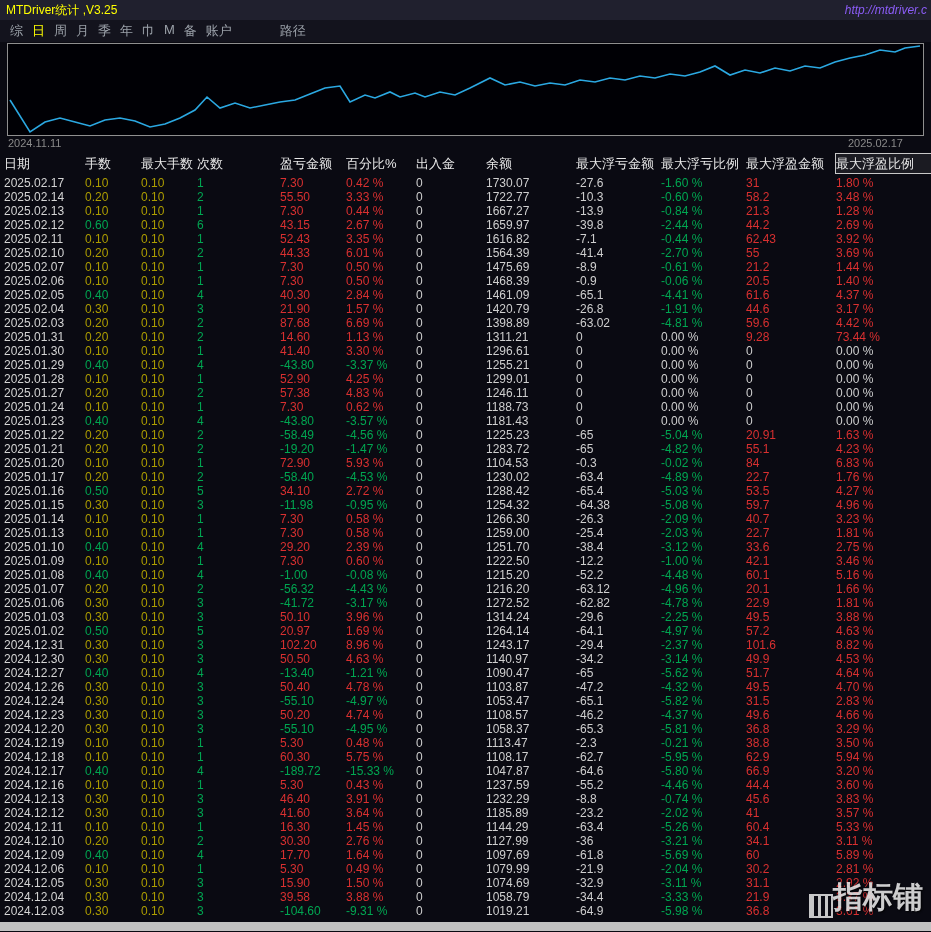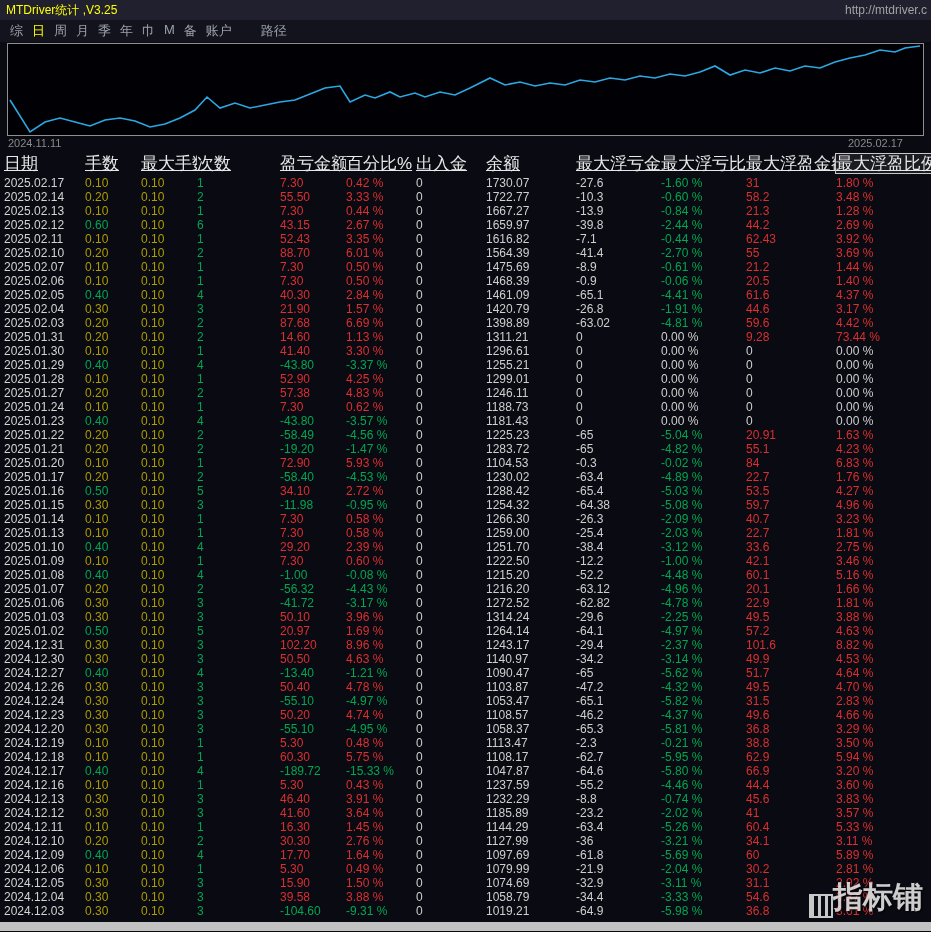--- a/index.html
+++ b/index.html
@@ -10,49 +10,49 @@
     color:#d0d0d0;
     position:relative;
   }
   
   .titlebar {
     height:20px; background:#20202e;
     display:flex; justify-content:space-between; align-items:center;
     padding:0 4px 0 6px; font-size:12px;
   }
   .app-title { color:#ffff00; }
-  .app-url { color:#a3a3a3; cursor:pointer; white-space:nowrap; }
+  .app-url { color:#8b5cf6; cursor:pointer; white-space:nowrap;font-style:italic; }
   
   .menubar {
     height:22px; background:#13131d;
     display:flex; align-items:center; padding-left:10px;
     font-size:13px; color:#9aa0a8;
   }
   .menu-item { margin-right:9px; cursor:pointer; color:#9aa0a8; }
   .menu-item.sel { color:#ffff00; }
-  .menu-path { margin-left:20px; cursor:pointer; color:#9aa0a8; }
+  .menu-path { margin-left:39px; cursor:pointer; color:#9aa0a8; }
   
   .chart-wrap {
     margin:1px 7px 0 7px; height:93px;
     border:1px solid #8f8f8f; background:#000005;
   }
   .chart-wrap svg { width:100%; height:100%; display:block; }
   .chart-dates {
     height:15px; display:flex; justify-content:space-between;
     padding:1px 8px 0 8px; font-size:11px; color:#8a8a8a;gap:41px;
   }
   .chart-dates .right { margin-right:20px; }
   
   .grid-row {
     display:grid;
     grid-template-columns:81px 56px 56px 83px 66px 70px 70px 90px 85px 85px 90px 1fr;
     padding-left:4px; align-items:center;
   }
   .thead {
-    height:25px; font-size:17px; color:#e8e8e8;text-decoration:underline;
+    height:25px; font-size:13px; color:#e8e8e8;
   }
   .th { cursor:pointer; white-space:nowrap; overflow:hidden; height:19px; line-height:19px; }
   .th-sel { outline:1px solid #c8c8c8; background:rgba(255,255,255,0.07); }
   .tbody { height:742px; overflow:hidden; font-size:12px; }
   .tr { height:14px; line-height:14px; cursor:default; }
   .td { white-space:nowrap; overflow:hidden; }
   .c-date  { color:#d4d4d4; }
   .c-yellow{ color:#ad9d00; }
   .c-green { color:#00a651; }
   .c-red   { color:#d93030; }
@@ -196,21 +196,21 @@
       <div class="td c-white">-7.1</div>
       <div class="td c-green">-0.44 %</div>
       <div class="td c-red">62.43</div>
       <div class="td c-red">3.92 %</div>
     </div>
     <div class="tr grid-row">
       <div class="td c-date">2025.02.10</div>
       <div class="td c-yellow">0.20</div>
       <div class="td c-yellow">0.10</div>
       <div class="td c-green">2</div>
-      <div class="td c-red">88.70</div>
+      <div class="td c-red">44.33</div>
       <div class="td c-red">6.01 %</div>
       <div class="td c-white">0</div>
       <div class="td c-white">1564.39</div>
       <div class="td c-white">-41.4</div>
       <div class="td c-green">-2.70 %</div>
       <div class="td c-red">55</div>
       <div class="td c-red">3.69 %</div>
     </div>
     <div class="tr grid-row">
       <div class="td c-date">2025.02.07</div>
@@ -846,21 +846,21 @@
       <div class="td c-date">2024.12.04</div>
       <div class="td c-yellow">0.30</div>
       <div class="td c-yellow">0.10</div>
       <div class="td c-green">3</div>
       <div class="td c-red">39.58</div>
       <div class="td c-red">3.88 %</div>
       <div class="td c-white">0</div>
       <div class="td c-white">1058.79</div>
       <div class="td c-white">-34.4</div>
       <div class="td c-green">-3.33 %</div>
-      <div class="td c-red">54.6</div>
+      <div class="td c-red">21.9</div>
       <div class="td c-red">3.37 %</div>
     </div>
     <div class="tr grid-row">
       <div class="td c-date">2024.12.03</div>
       <div class="td c-yellow">0.30</div>
       <div class="td c-yellow">0.10</div>
       <div class="td c-green">3</div>
       <div class="td c-green">-104.60</div>
       <div class="td c-green">-9.31 %</div>
       <div class="td c-white">0</div>

